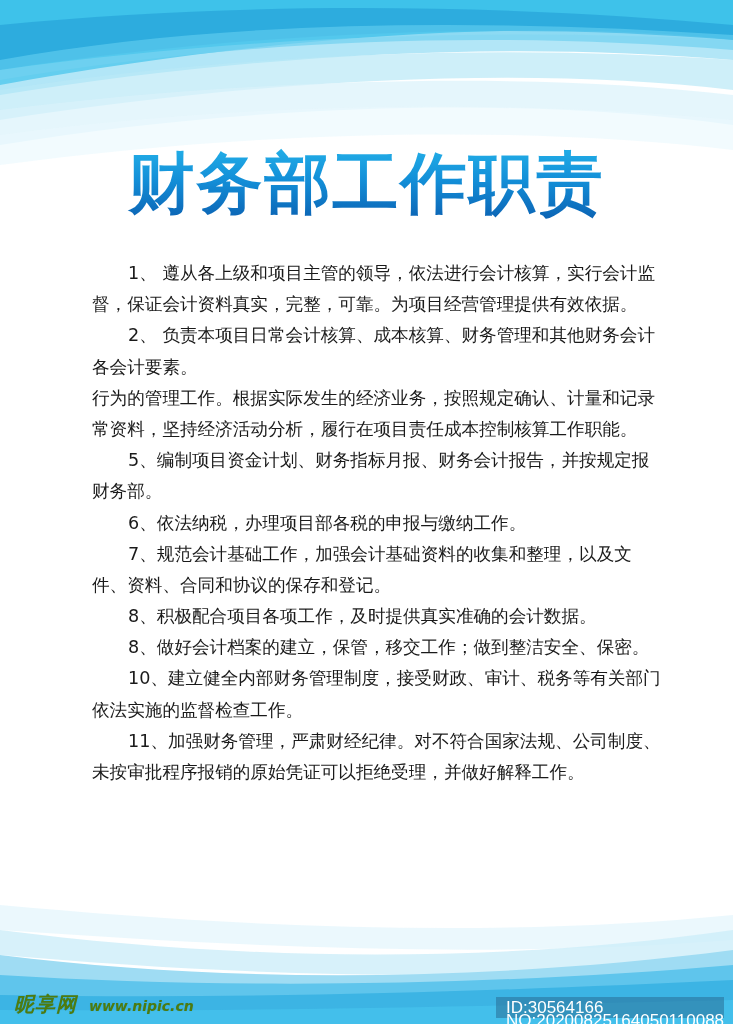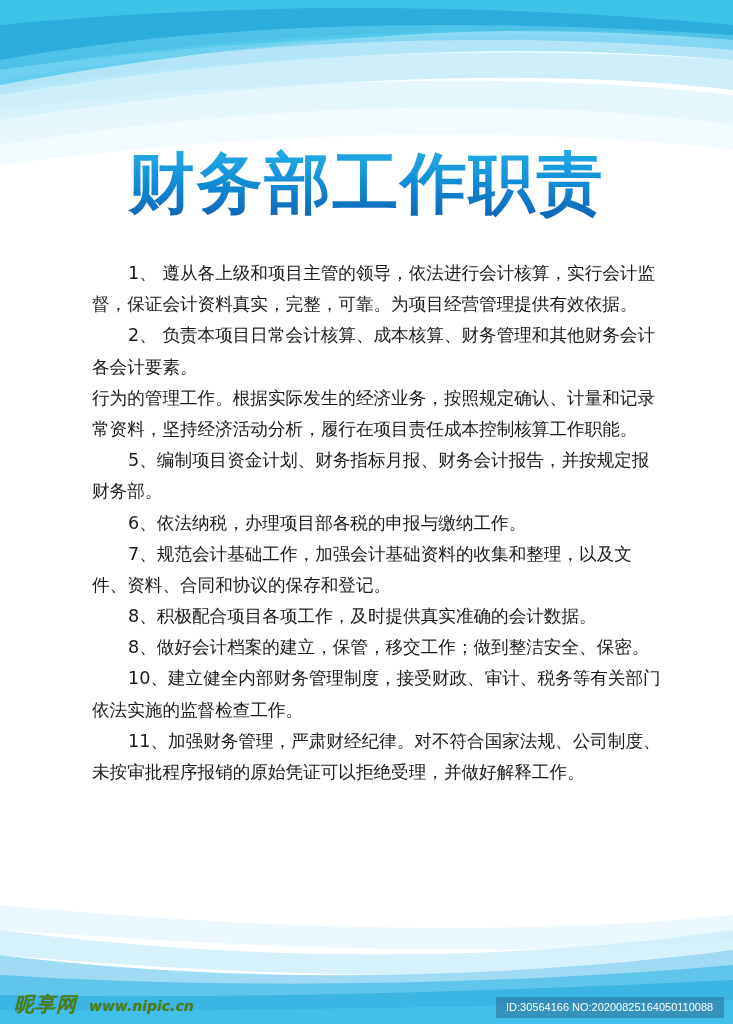--- a/index.html
+++ b/index.html
@@ -29,21 +29,21 @@
     position: absolute; left: 14px; bottom: 6px;
     font-size: 19px; font-weight: bold; font-style: italic; color: #4d7c0f;
     display: flex; align-items: baseline; gap: 12px;
     text-shadow: 0 0 1px rgba(0,0,0,0.15);
   }
   .watermark-logo .cn { font-size: 20px; letter-spacing: 1px; }
   .watermark-logo .url { font-size: 14px; margin-top: 39px; }
   .watermark-id {
     position: absolute; right: 9px; bottom: 6px;
     background: rgba(40,110,150,0.55);
-    color: #ffffff; font-size: 11px; padding: 4px 8px 4px 10px;
+    color: #ffffff; font-size: 17px; padding: 4px 8px 4px 10px;
     width: 210px; height: 13px; line-height: 13px;
     font-family: "Liberation Sans", sans-serif;
   }
 </style>
 </head>
 <body>
 
 <svg class="bg" width="733" height="1024" viewBox="0 0 733 1024" xmlns="http://www.w3.org/2000/svg">
   <defs>
     <linearGradient id="topFade" x1="0" y1="0" x2="0" y2="1">

